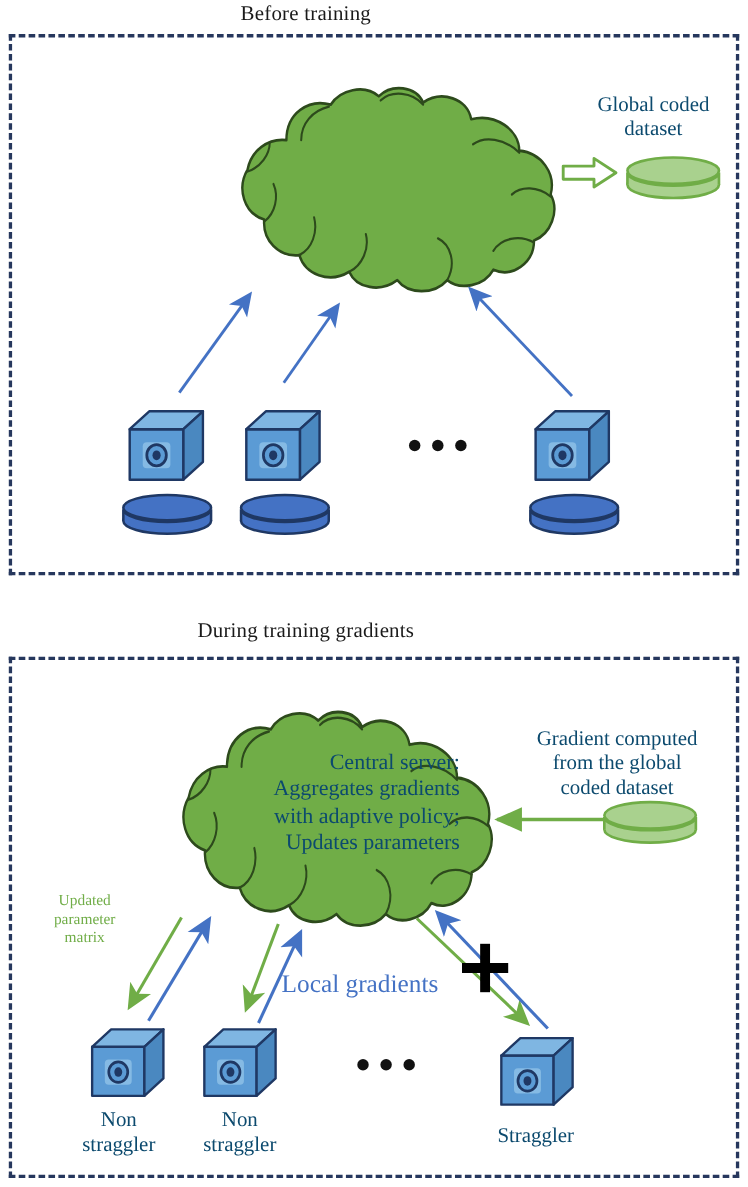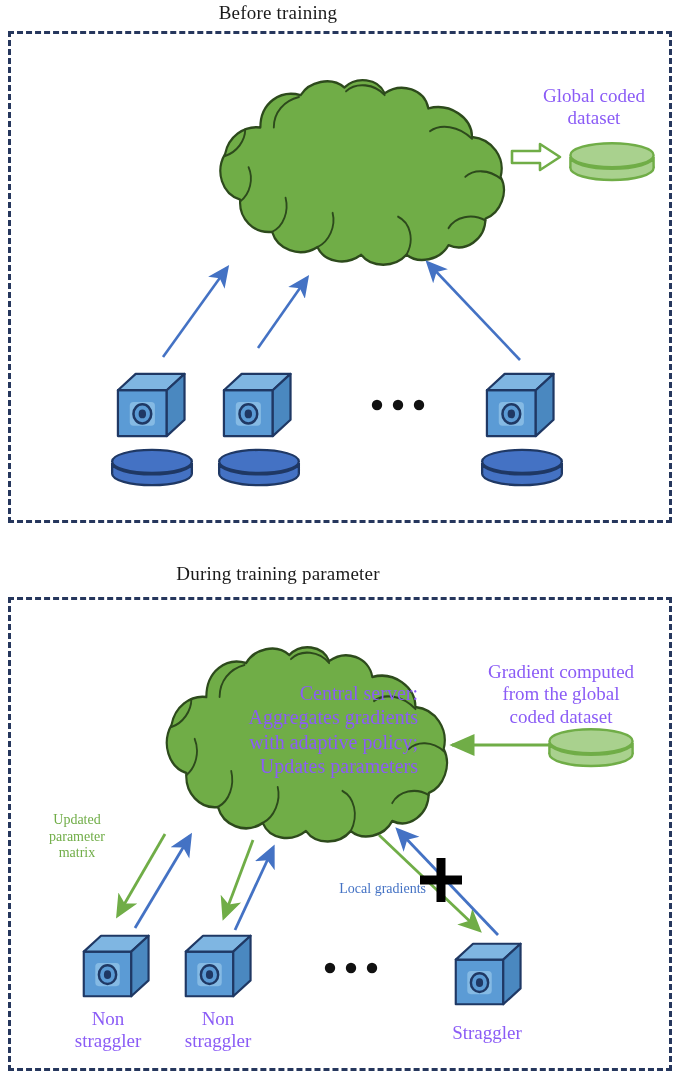--- a/index.html
+++ b/index.html
@@ -46,50 +46,50 @@
     top: 0;
     width: 680px;
     height: 1079px;
     pointer-events: none;
   }
 
   .lbl {
     position: absolute;
     font-size: 19px;
     line-height: 1.18;
-    color: #8b5cf6;
+    color: #0c4a6e;
     white-space: pre-line;
   }
   .lbl-center { text-align: center; }
   .lbl-green { color: #70ad47; }
   .lbl-blue  { color: #4472c4; }
 
   #label-global-dataset { left: 516px; top: 85px; width: 156px; text-align: center; }
   #label-local-datasets { left: 285px; top: 325px; width: 220px; text-align: left; }
   #label-central-server-top {
     left: 228px; top: 155px; width: 220px; text-align: center; font-size: 20px;
   }
   #label-gradient-computed { left: 448px; top: 630px; width: 226px; text-align: center; margin-top: 31px; }
   #label-central-server-bottom {
     left: 178px; top: 681px; width: 240px; text-align: right; font-size: 20px; line-height: 1.22;
   }
   #label-updated-matrix { left: 18px; top: 812px; width: 118px; text-align: center; font-size: 14px; }
-  #label-local-gradients { left: 256px; top: 881px; width: 170px; text-align: right; font-size: 14px; }
+  #label-local-gradients { left: 256px; top: 881px; width: 170px; text-align: left; font-size: 23px; }
   #label-node-1 { left: 62px; top: 1008px; width: 92px; text-align: center; }
   #label-node-2 { left: 168px; top: 1008px; width: 100px; text-align: center; }
   #label-node-3 { left: 432px; top: 1022px; width: 110px; text-align: center; }
 </style>
 </head>
 <body>
 
 <div class="stage">
 
   <div class="panel-title" id="title-before">Before training</div>
 
-  <div class="panel-title" id="title-during">During training parameter</div>
+  <div class="panel-title" id="title-during">During training gradients</div>
 
   <div class="dashed-panel" id="panel-before"></div>
   <div class="dashed-panel" id="panel-during"></div>
 
   <svg class="svg-layer" viewBox="0 0 680 1079">
     <defs>
       <marker id="ah-blue" markerWidth="9" markerHeight="9" refX="7" refY="4.5" orient="auto" markerUnits="strokeWidth">
         <path d="M0,0.6 L8.4,4.5 L0,8.4 L2.2,4.5 Z" fill="#4472c4"></path>
       </marker>
       <marker id="ah-green" markerWidth="9" markerHeight="9" refX="7" refY="4.5" orient="auto" markerUnits="strokeWidth">

